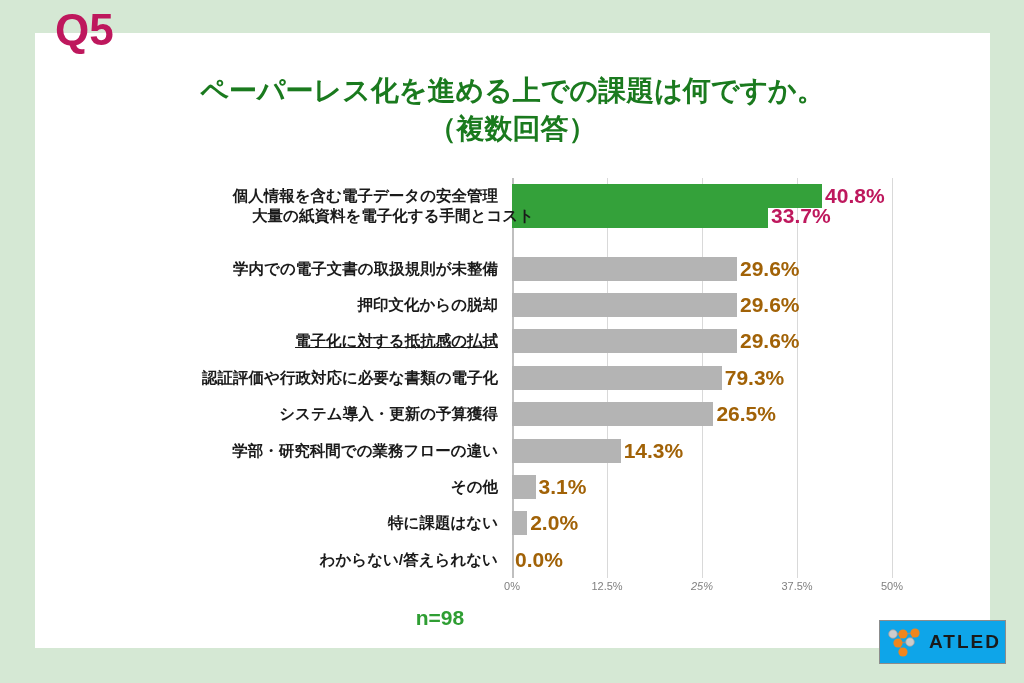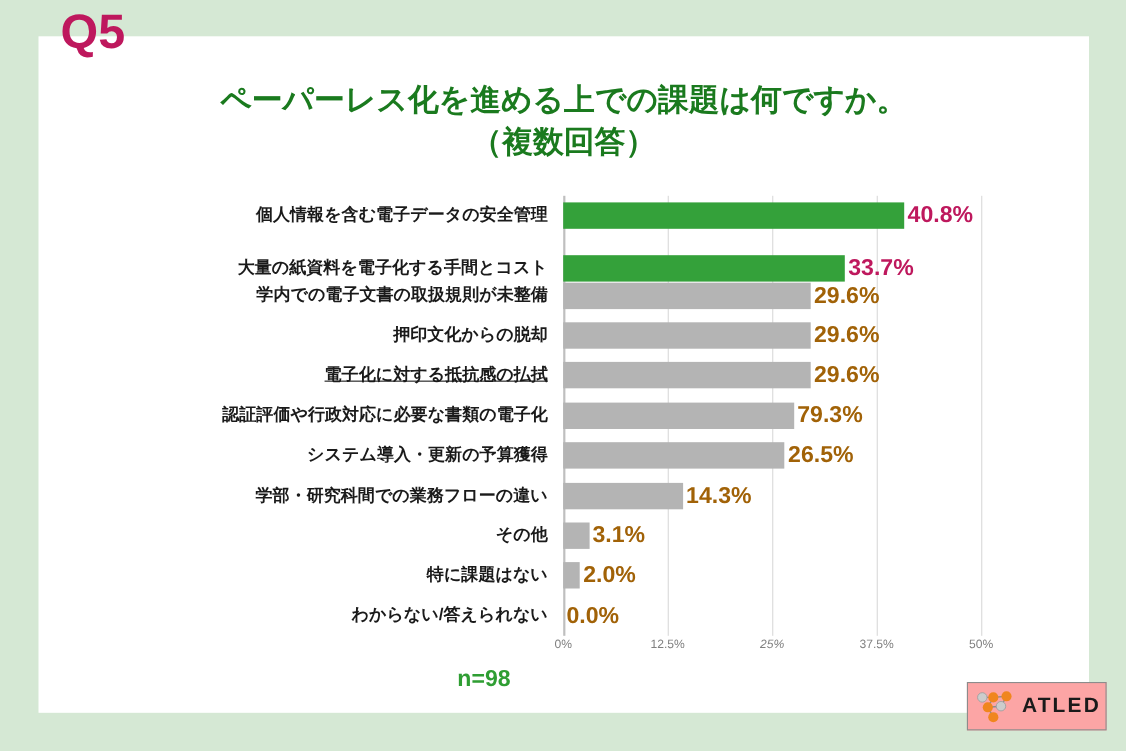--- a/index.html
+++ b/index.html
@@ -74,21 +74,21 @@
   }
 
   #nlabel{
     position:absolute;left:340px;top:606px;width:200px;text-align:center;
     font-size:21px;font-weight:bold;color:#2f9e33;
   }
 
   
   #logo{
     position:absolute;left:879px;top:620px;width:125px;height:42px;
-    background:#fca5a5;border:1px solid #8c8c8c;
+    background:#0ea5e9;border:1px solid #8c8c8c;
     display:flex;align-items:center;
   }
   #logo .mark{width:44px;height:34px;margin-left:4px;flex:none;}
   #logo .word{
     font-size:19px;font-weight:bold;letter-spacing:2px;color:#1a1a1a;
     margin-left:1px;
   }
 </style>
 </head>
 <body>
@@ -109,21 +109,21 @@
       <div class="axisline"></div>
     <div class="gridline" style="left: 95px;"></div>
         <div class="gridline" style="left: 190px;"></div>
         <div class="gridline" style="left: 285px;"></div>
         <div class="gridline" style="left: 380px;"></div>
         <div class="row" style="top: 0px;">
           <div class="bar hl" style="width: 310.08px;"></div>
           <div class="catlabel" style="right: 394px;">個人情報を含む電子データの安全管理</div>
           <div class="vallabel hl" style="left: 313.08px;">40.8%</div>
         </div>
-        <div class="row" style="top: 48px;">
+        <div class="row" style="top: 20px; padding-left: 36px;">
           <div class="bar hl" style="width: 256.12px;"></div>
           <div class="catlabel" style="right: 394px;">大量の紙資料を電子化する手間とコスト</div>
           <div class="vallabel hl" style="left: 259.12px;">33.7%</div>
         </div>
         <div class="row" style="top: 72.7273px;">
           <div class="bar" style="width: 224.96px;"></div>
           <div class="catlabel" style="right: 394px;">学内での電子文書の取扱規則が未整備</div>
           <div class="vallabel" style="left: 227.96px;">29.6%</div>
         </div>
         <div class="row" style="top: 109.091px;">

